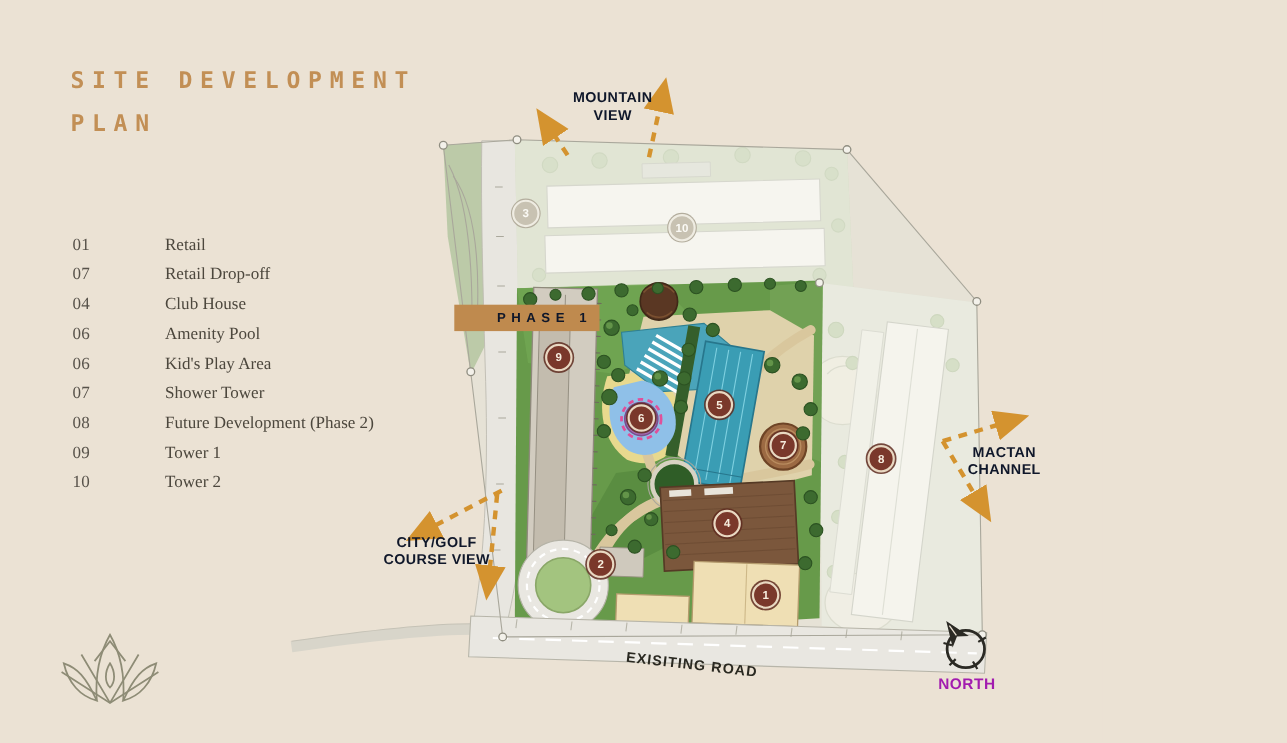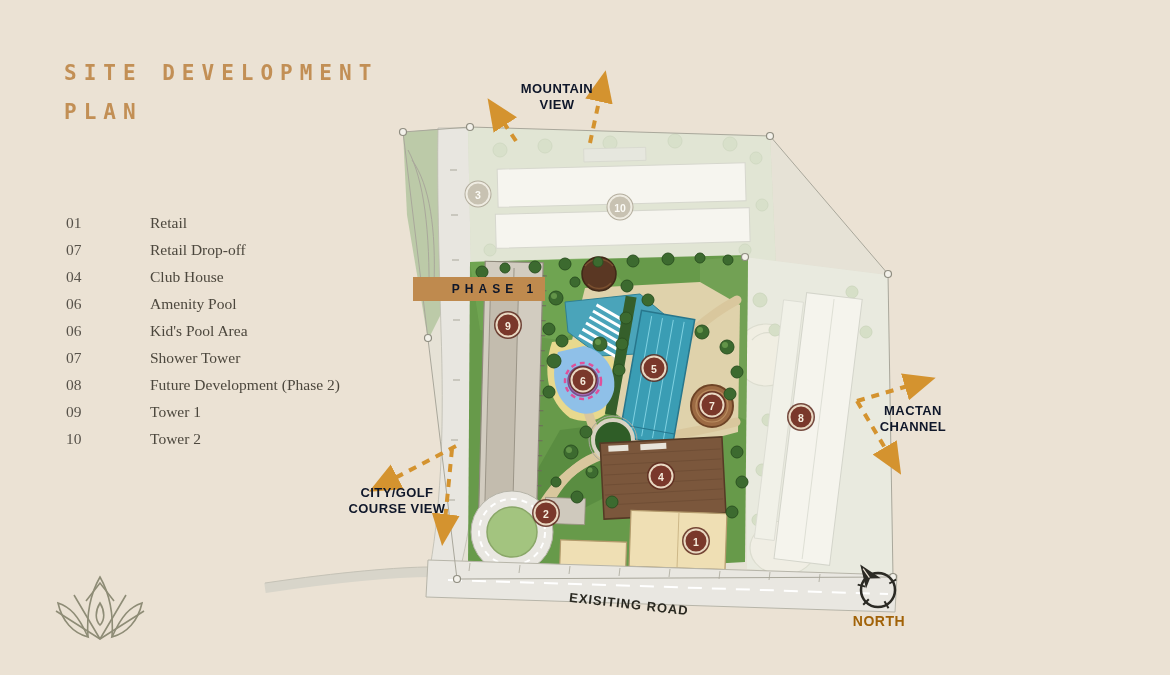--- a/index.html
+++ b/index.html
@@ -19,21 +19,21 @@
   .dir-label{position:absolute;transform:translate(-50%,-50%);text-align:center;
              font-weight:bold;font-size:13px;line-height:16px;color:#0f172a;
              letter-spacing:.4px;white-space:pre-line;}
   .phase-badge{position:absolute;left:413px;top:277px;width:100px;height:24px;
                background:#bf8a4e;color:#0f172a;display:flex;align-items:center;
                justify-content:center;font-size:12px;font-weight:bold;letter-spacing:5px;padding-left:32px;}
   .road-label{position:absolute;left:629px;top:604px;
               transform:translate(-50%,-50%) rotate(6.5deg);
               font-weight:bold;font-size:13px;letter-spacing:1px;color:#2a2921;}
   .north-label{position:absolute;left:879px;top:613px;transform:translateX(-50%);
-               font-weight:bold;font-size:14px;letter-spacing:.5px;color:#a16207;}
+               font-weight:bold;font-size:14px;letter-spacing:.5px;color:#a21caf;}
   
   .marker{position:absolute;width:21px;height:21px;border-radius:50%;
           background:#7a382b;border:2px solid #e9d8c2;
           box-shadow:0 0 0 1.5px rgba(94,42,31,.85);
           color:#f6ecdd;font-size:10.5px;font-weight:bold;
           display:flex;align-items:center;justify-content:center;
           transform:translate(-50%,-50%);}
   .marker.faded{background:#c8c2b2;border-color:#efece2;color:#fbfaf5;
                 box-shadow:0 0 0 1px #b3ad9d;}
   svg{display:block;}
@@ -393,21 +393,21 @@
     <div class="legend-row">
       <span class="legend-num">04</span>
       <span class="legend-label">Club House</span>
     </div>
     <div class="legend-row">
       <span class="legend-num">06</span>
       <span class="legend-label">Amenity Pool</span>
     </div>
     <div class="legend-row">
       <span class="legend-num">06</span>
-      <span class="legend-label">Kid's Pool Area</span>
+      <span class="legend-label">Kid's Play Area</span>
     </div>
     <div class="legend-row">
       <span class="legend-num">07</span>
       <span class="legend-label">Shower Tower</span>
     </div>
     <div class="legend-row">
       <span class="legend-num">08</span>
       <span class="legend-label">Future Development (Phase 2)</span>
     </div>
     <div class="legend-row">

